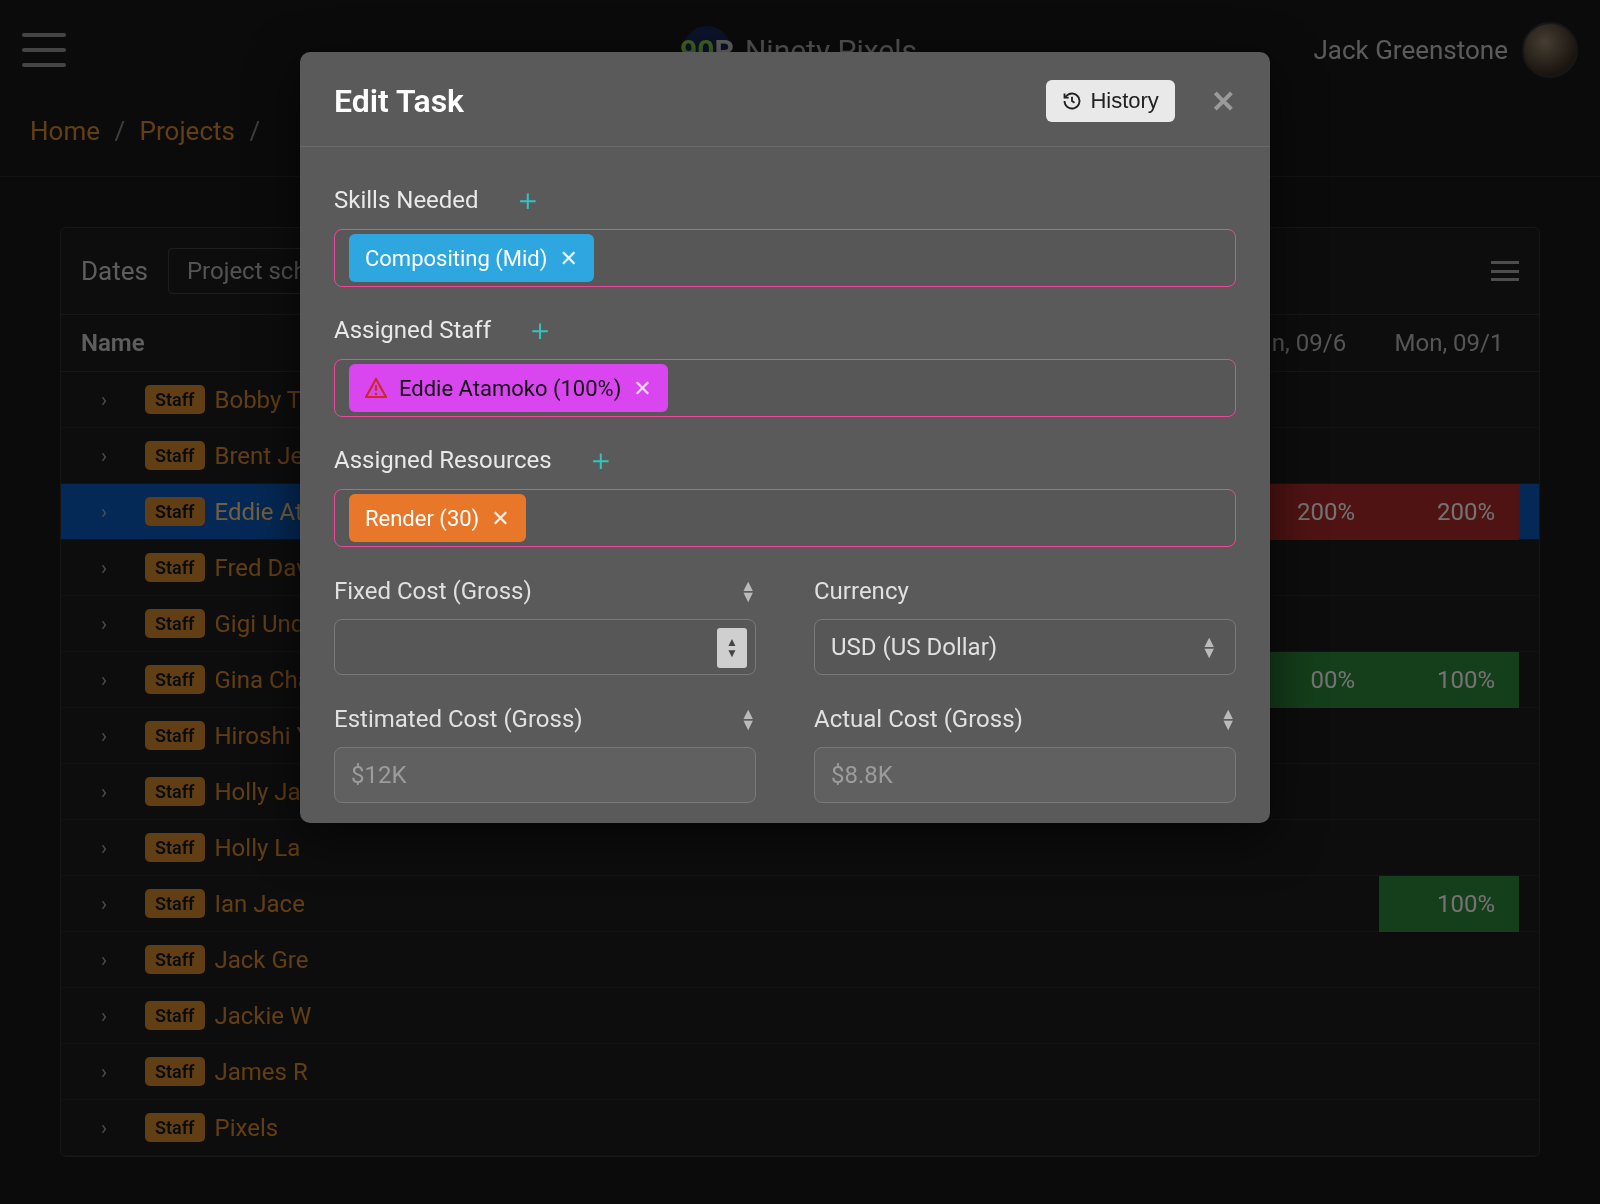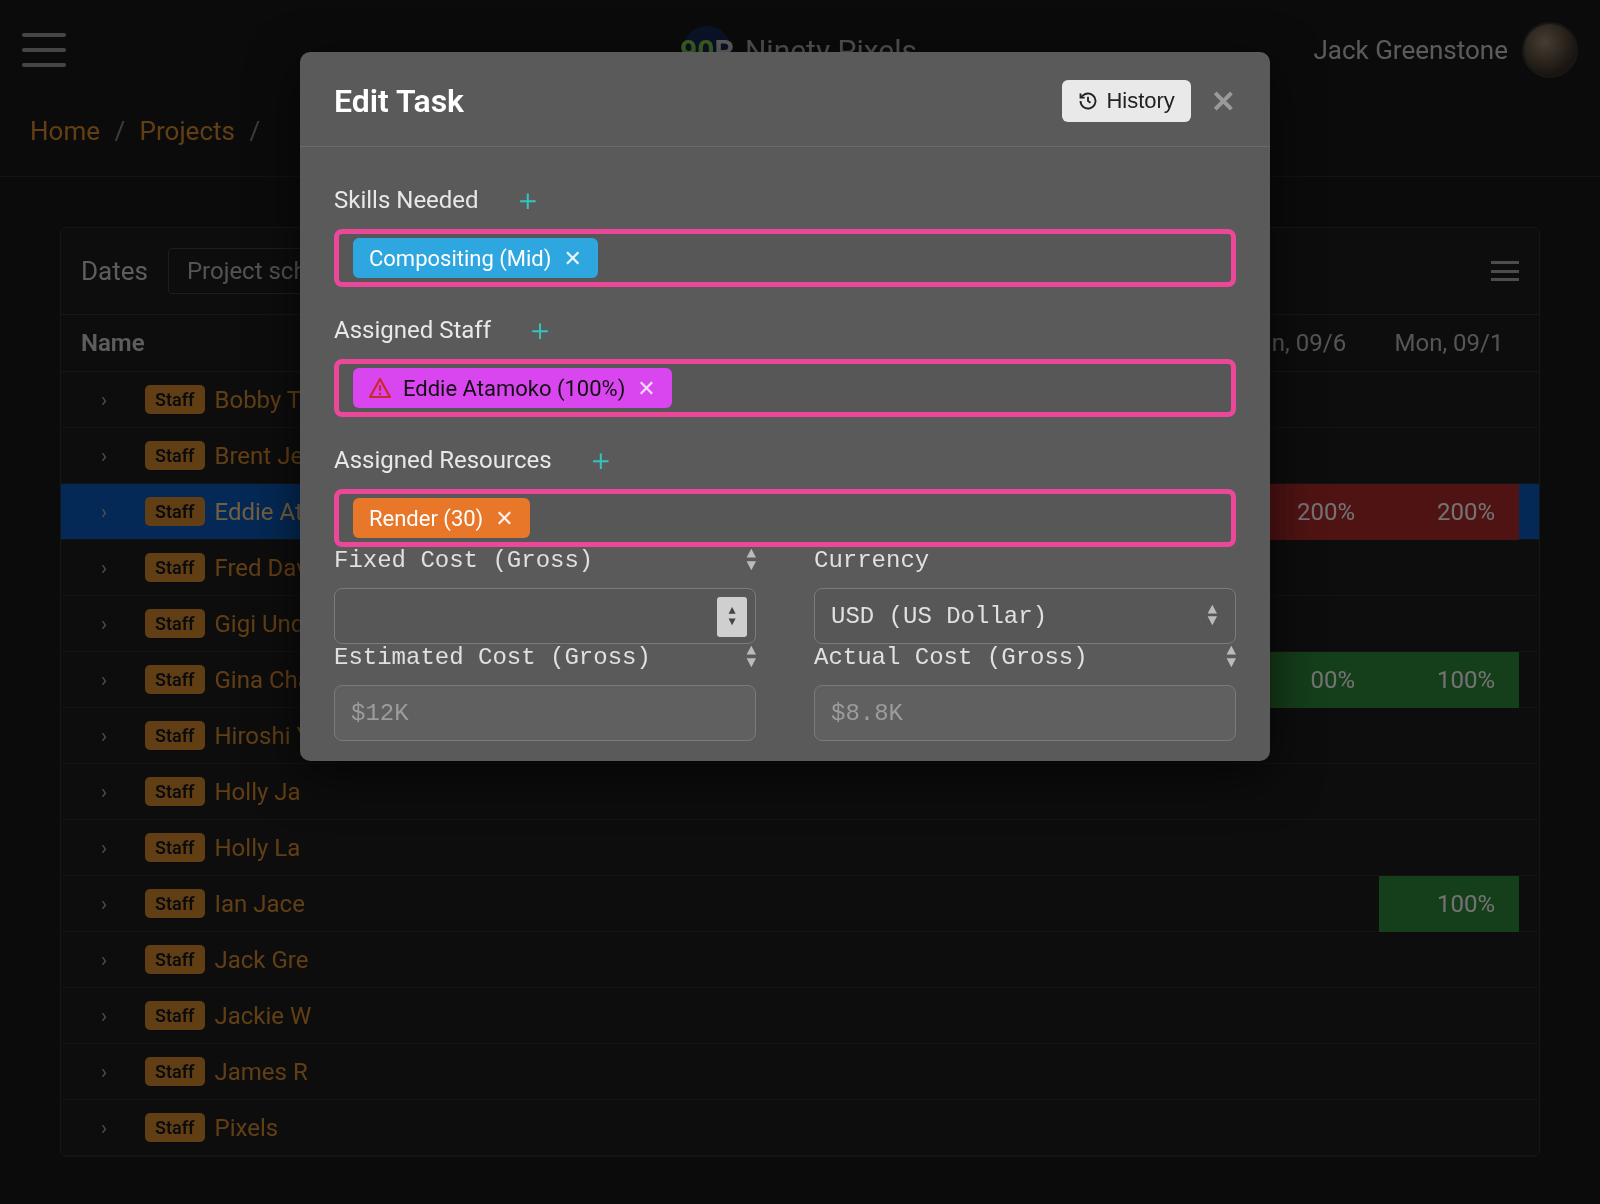--- a/index.html
+++ b/index.html
@@ -131,60 +131,60 @@
       border-radius: 10px;
       box-shadow: 0 14px 50px rgba(0,0,0,0.6);
     }
     .modal-head {
       display: flex; align-items: center;
       padding: 28px 34px 24px;
       border-bottom: 1px solid #6a6a6a;
     }
     .modal-title { color: #fff; font-size: 32px; font-weight: 600; }
     .history-btn {
-      margin-left: auto; margin-right: 20px;
+      margin-left: auto; margin-right: 36px;
       background: #e9e9e9; color: #222;
       font-size: 22px; font-weight: 500;
       padding: 8px 16px; border-radius: 6px;
       display: flex; align-items: center; gap: 8px; cursor: pointer;
       border: none;
     }
     .close-x { color: #9a9a9a; font-size: 30px; cursor: pointer; font-weight: bold; }
     .modal-body { padding: 10px 34px 20px; }
     .section-label {
       color: #e8e8e8; font-size: 24px; margin-top: 28px; margin-bottom: 14px;
       display: flex; align-items: center; gap: 34px;
     }
     .plus {
       color: #35c3bf; font-size: 30px; font-weight: 300; cursor: pointer;
       line-height: 1;
     }
     .chipbox {
-      border: 5px solid #ec4899; border-radius: 8px;
+      border: 1px solid #ec4899; border-radius: 8px;
       padding: 4px 14px;
       background: #575757;
       min-height: 58px;
       display: flex; flex-wrap: wrap; gap: 10px;
     }
     .chip {
       display: inline-flex; align-items: center; gap: 12px;
       padding: 6px 16px;
       border-radius: 6px;
       font-size: 22px;
       color: #fff;
     }
     .chip.blue { background: #2ea7e0; }
     .chip.yellow { background: #d946ef; color: #111; }
     .chip.orange { background: #e8772a; }
     .chip .x { cursor: pointer; font-weight: normal; opacity: 0.9; }
     .chip .warn {
       display: inline-flex; width: 22px; height: 20px;
     }
     .formrow {
-      display: flex; gap: 58px;  font-family: Liberation Mono, monospace;
+      display: flex; gap: 58px; margin-top: 30px;
     }
     .formcol { flex: 1; }
     .formlabel {
       display: flex; align-items: center; justify-content: space-between;
       color: #e0e0e0; font-size: 24px; margin-bottom: 14px;
     }
     .sort-arrows {
       color: #bbb; font-size: 16px; line-height: 0.7;
       display: flex; flex-direction: column; align-items: center;
     }

